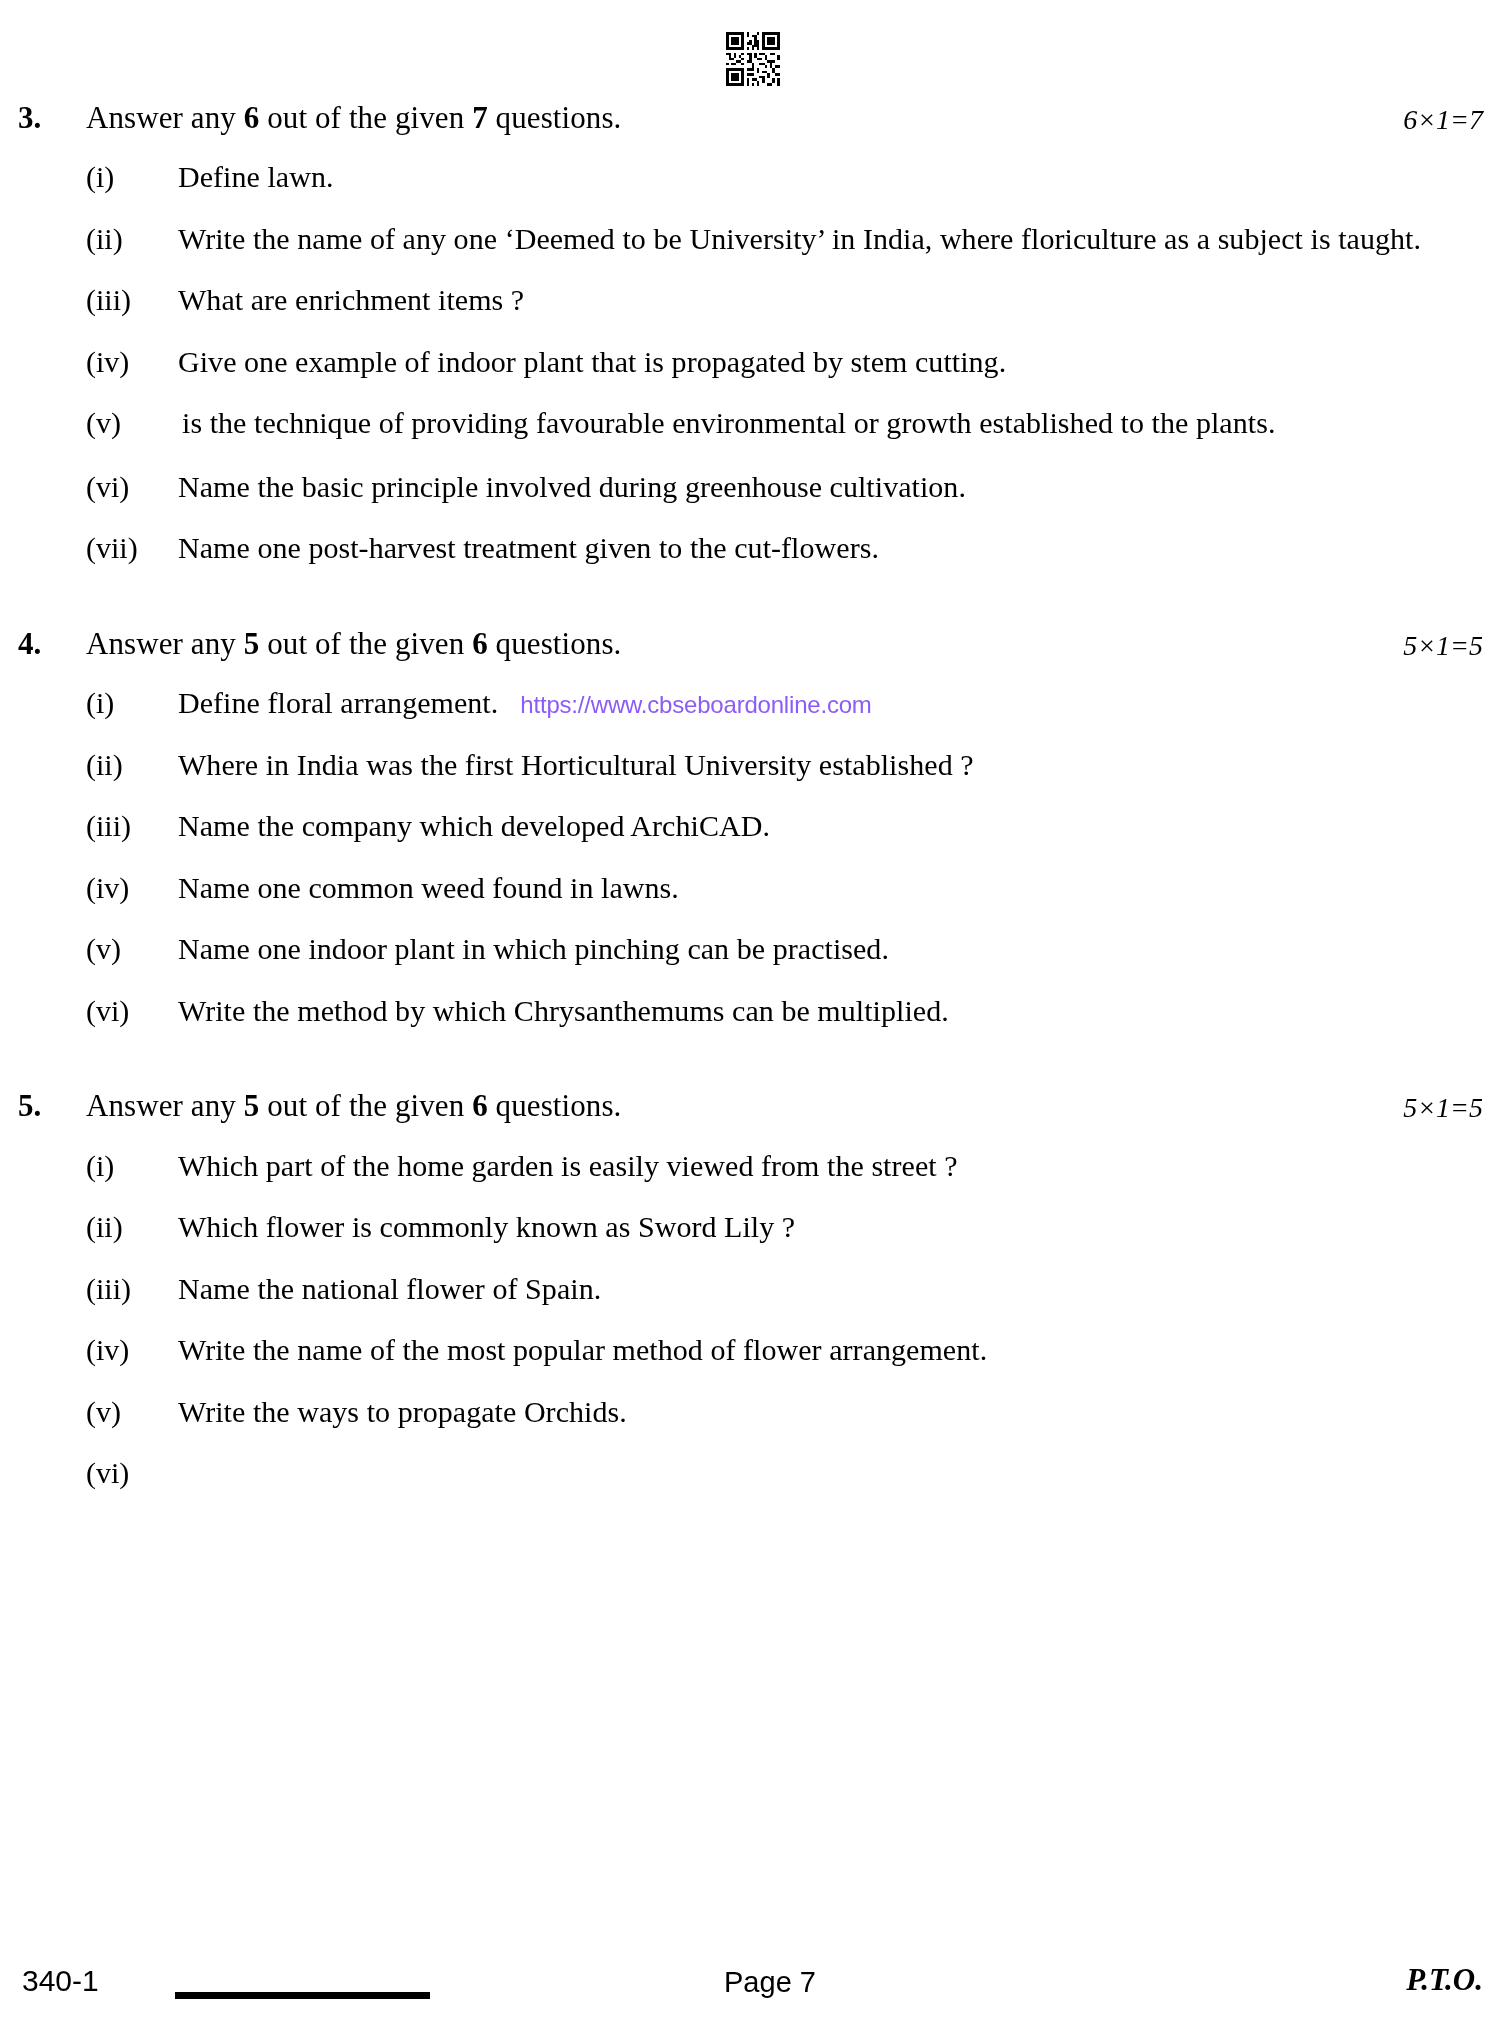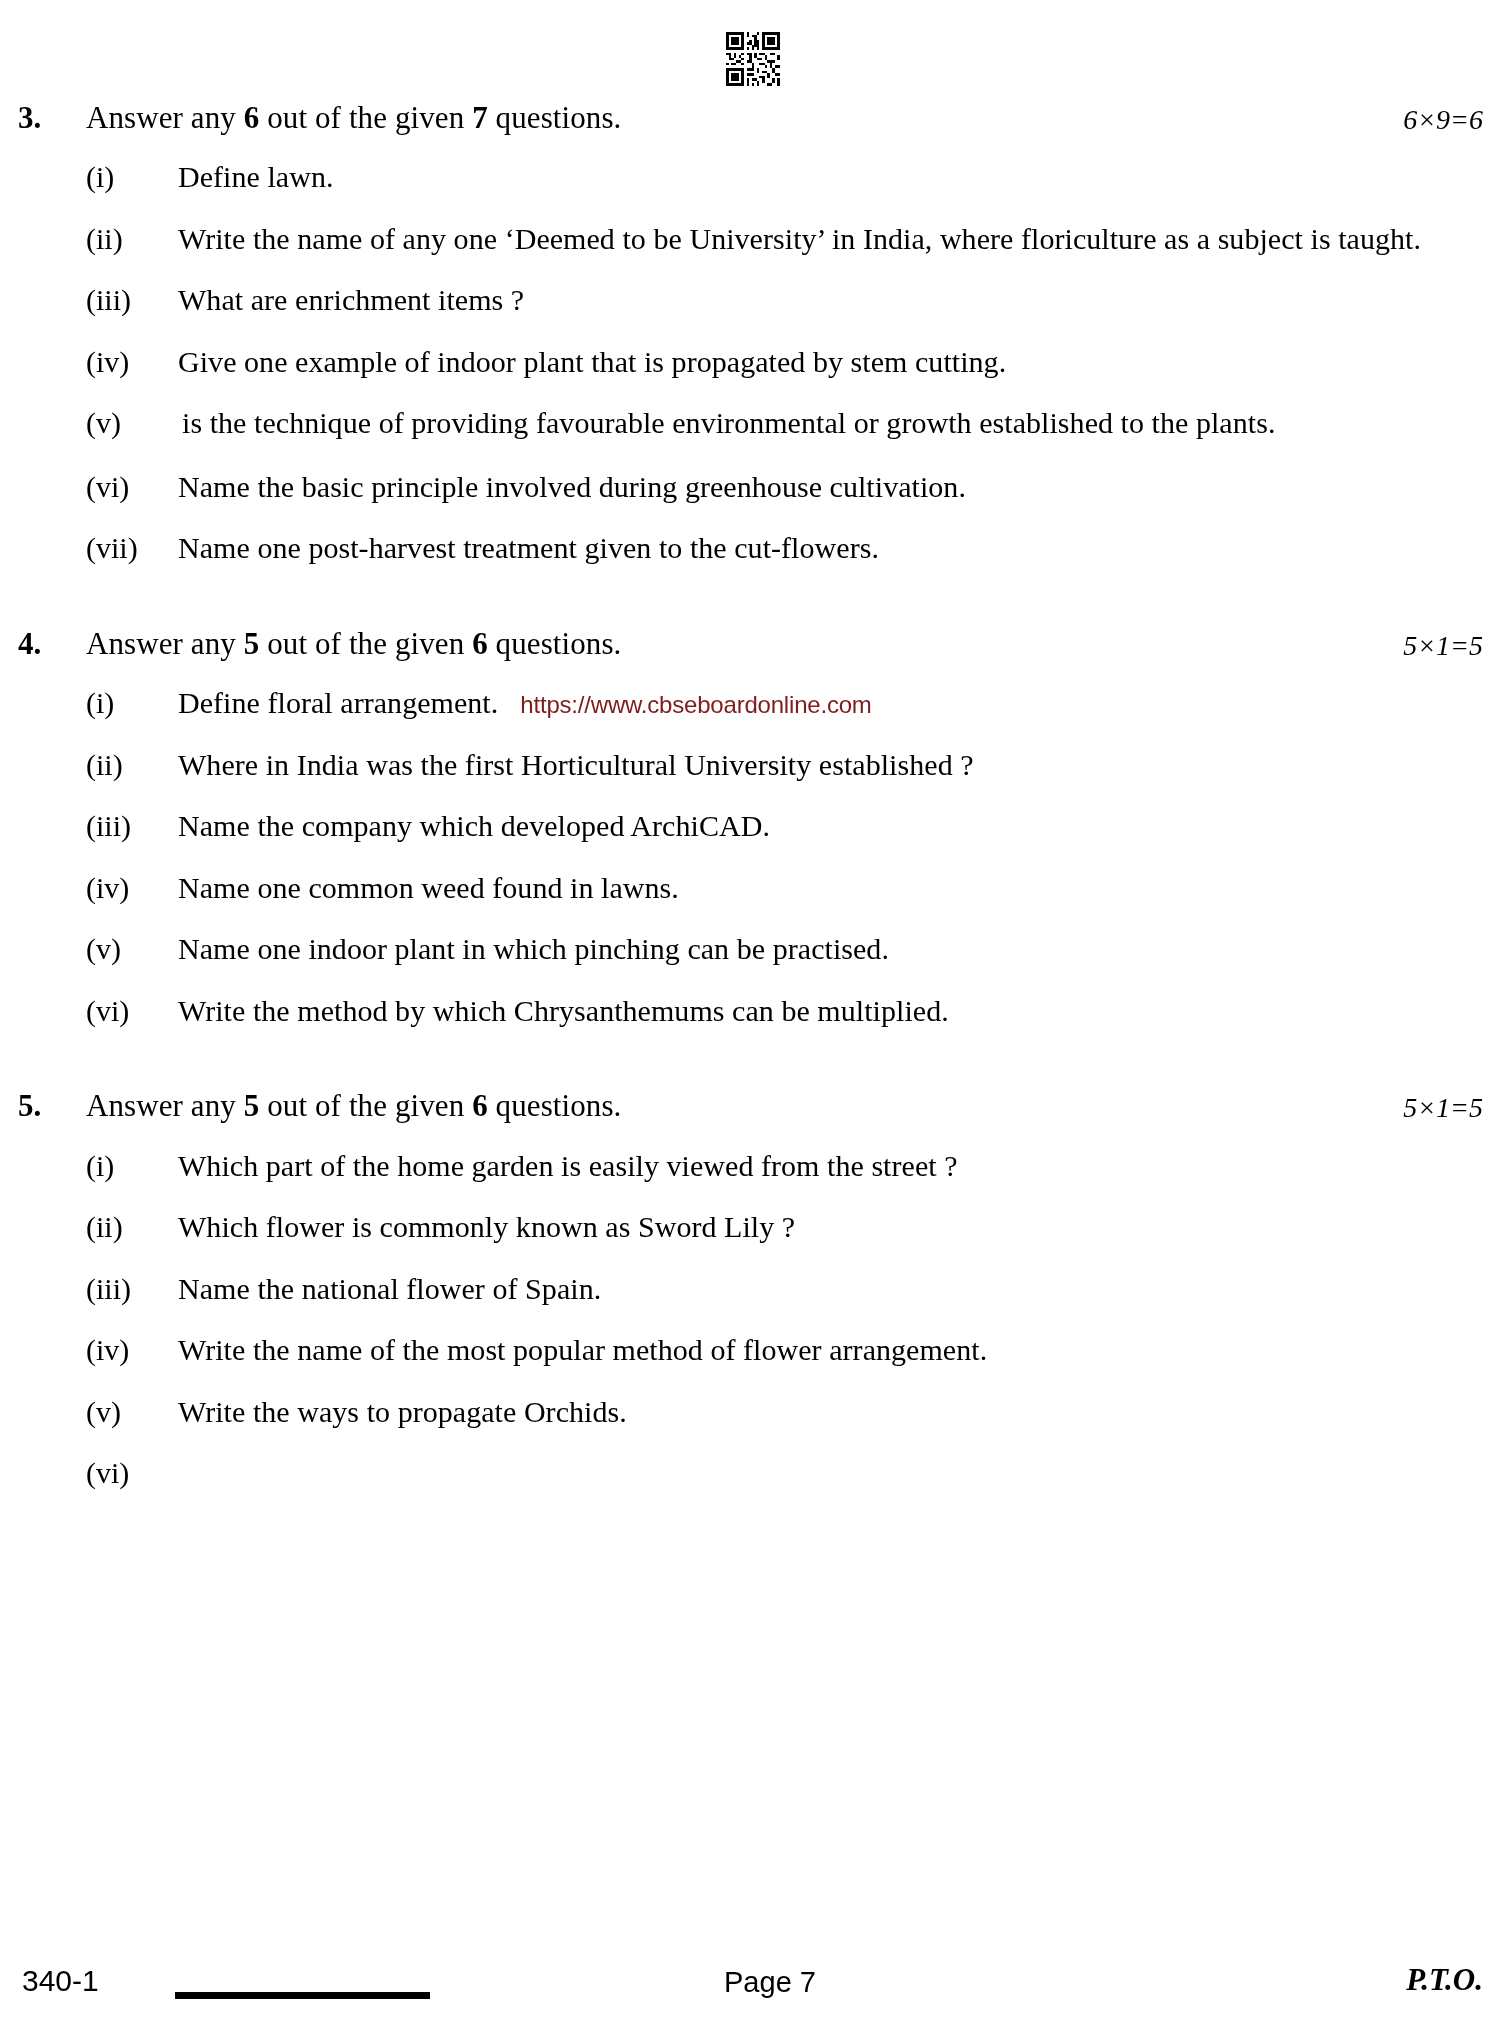--- a/index.html
+++ b/index.html
@@ -111,21 +111,21 @@
   .blank.short { width: 132px; }
 
   
   .gap-after { margin-bottom: 52px; }
 
   
   .watermark {
     font-family: "Liberation Sans", "DejaVu Sans", sans-serif;
     font-size: 24px;
     letter-spacing: -0.2px;
-    color: #7f1d1d;
+    color: #8b5cf6;
     white-space: nowrap;
     padding-left: 22px;
   }
 
   
   .footer {
     position: absolute;
     left: 0;
     right: 0;
     bottom: 22px;
@@ -254,21 +254,21 @@
       </g>
     </svg>
   </div>
 
   <div class="content">
 
     <div class="qblock gap-after">
       <div class="qhead">
         <div class="qnum">3.</div>
         <div class="qhead-text"><span>Answer any </span><b>6</b><span> out of the given </span><b>7</b><span> questions.</span></div>
-        <div class="qmarks">6×9=6</div>
+        <div class="qmarks">6×1=7</div>
       </div>
 
       <div class="items">
         <div class="item">
           <div class="item-label">(i)</div>
           <div class="item-text">Define lawn.</div>
         </div>
         <div class="item">
           <div class="item-label">(ii)</div>
           <div class="item-text">Write the name of any one ‘Deemed to be University’ in India, where floriculture as a subject is taught.</div>

